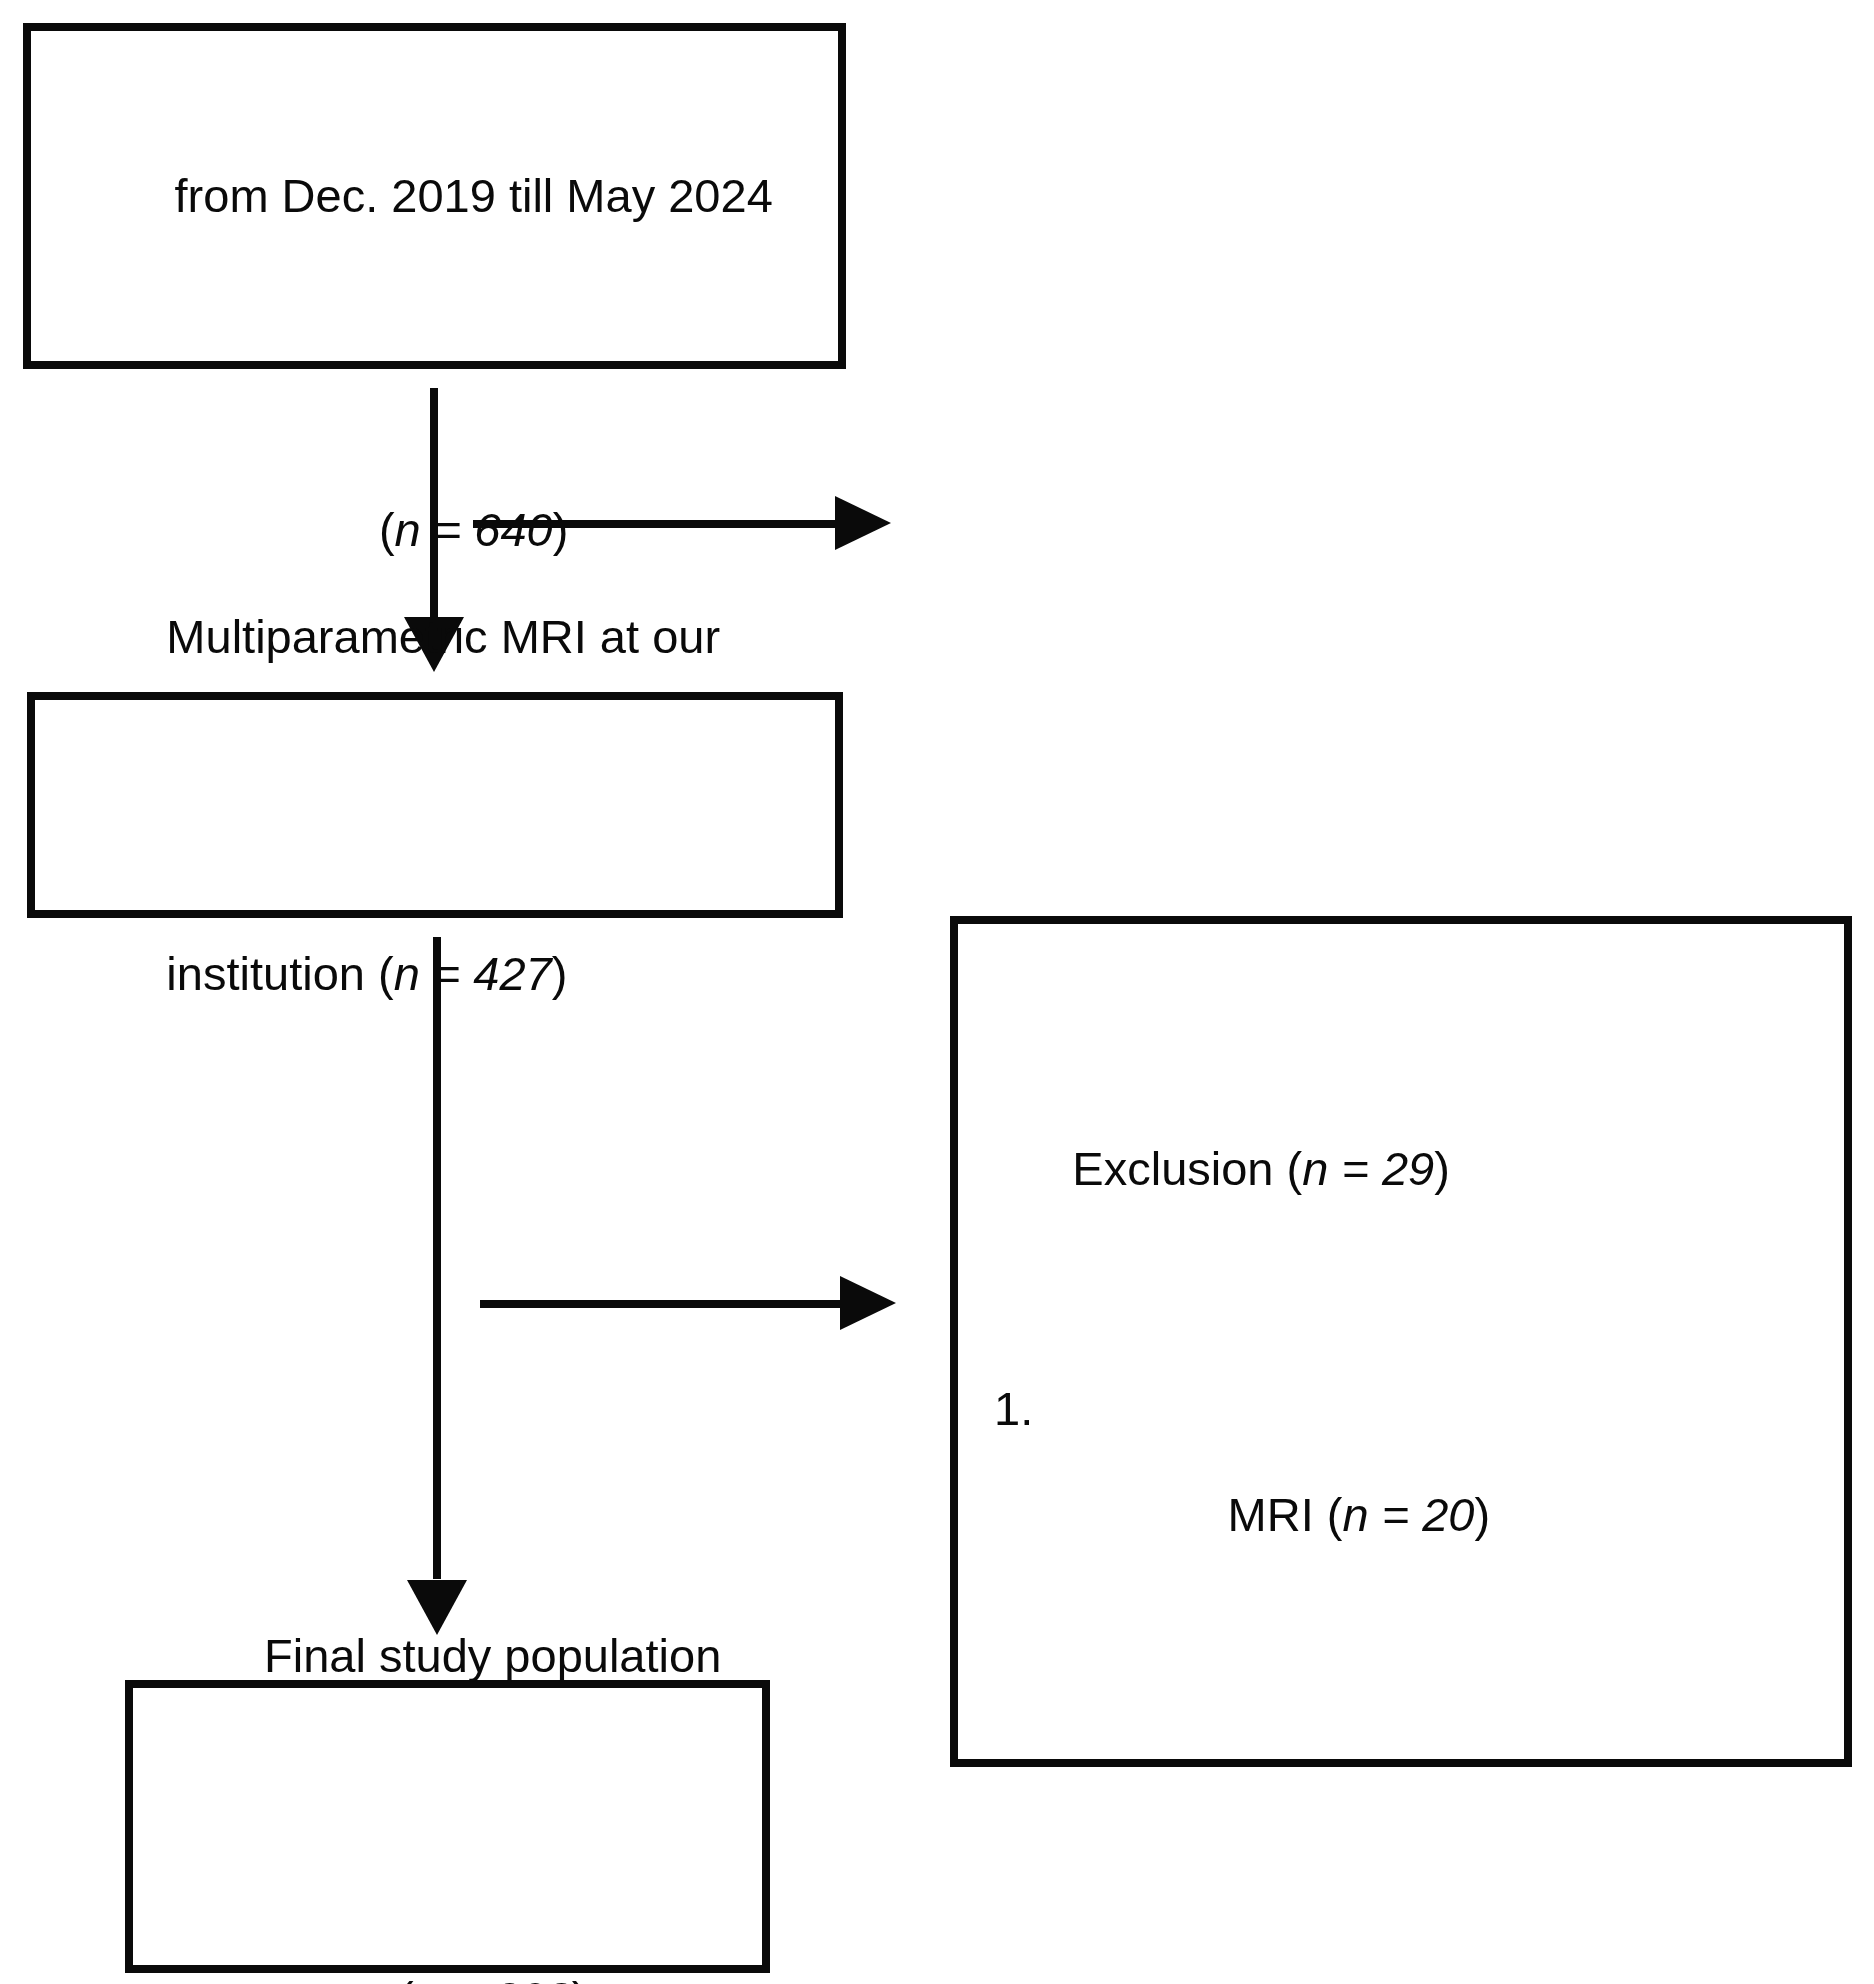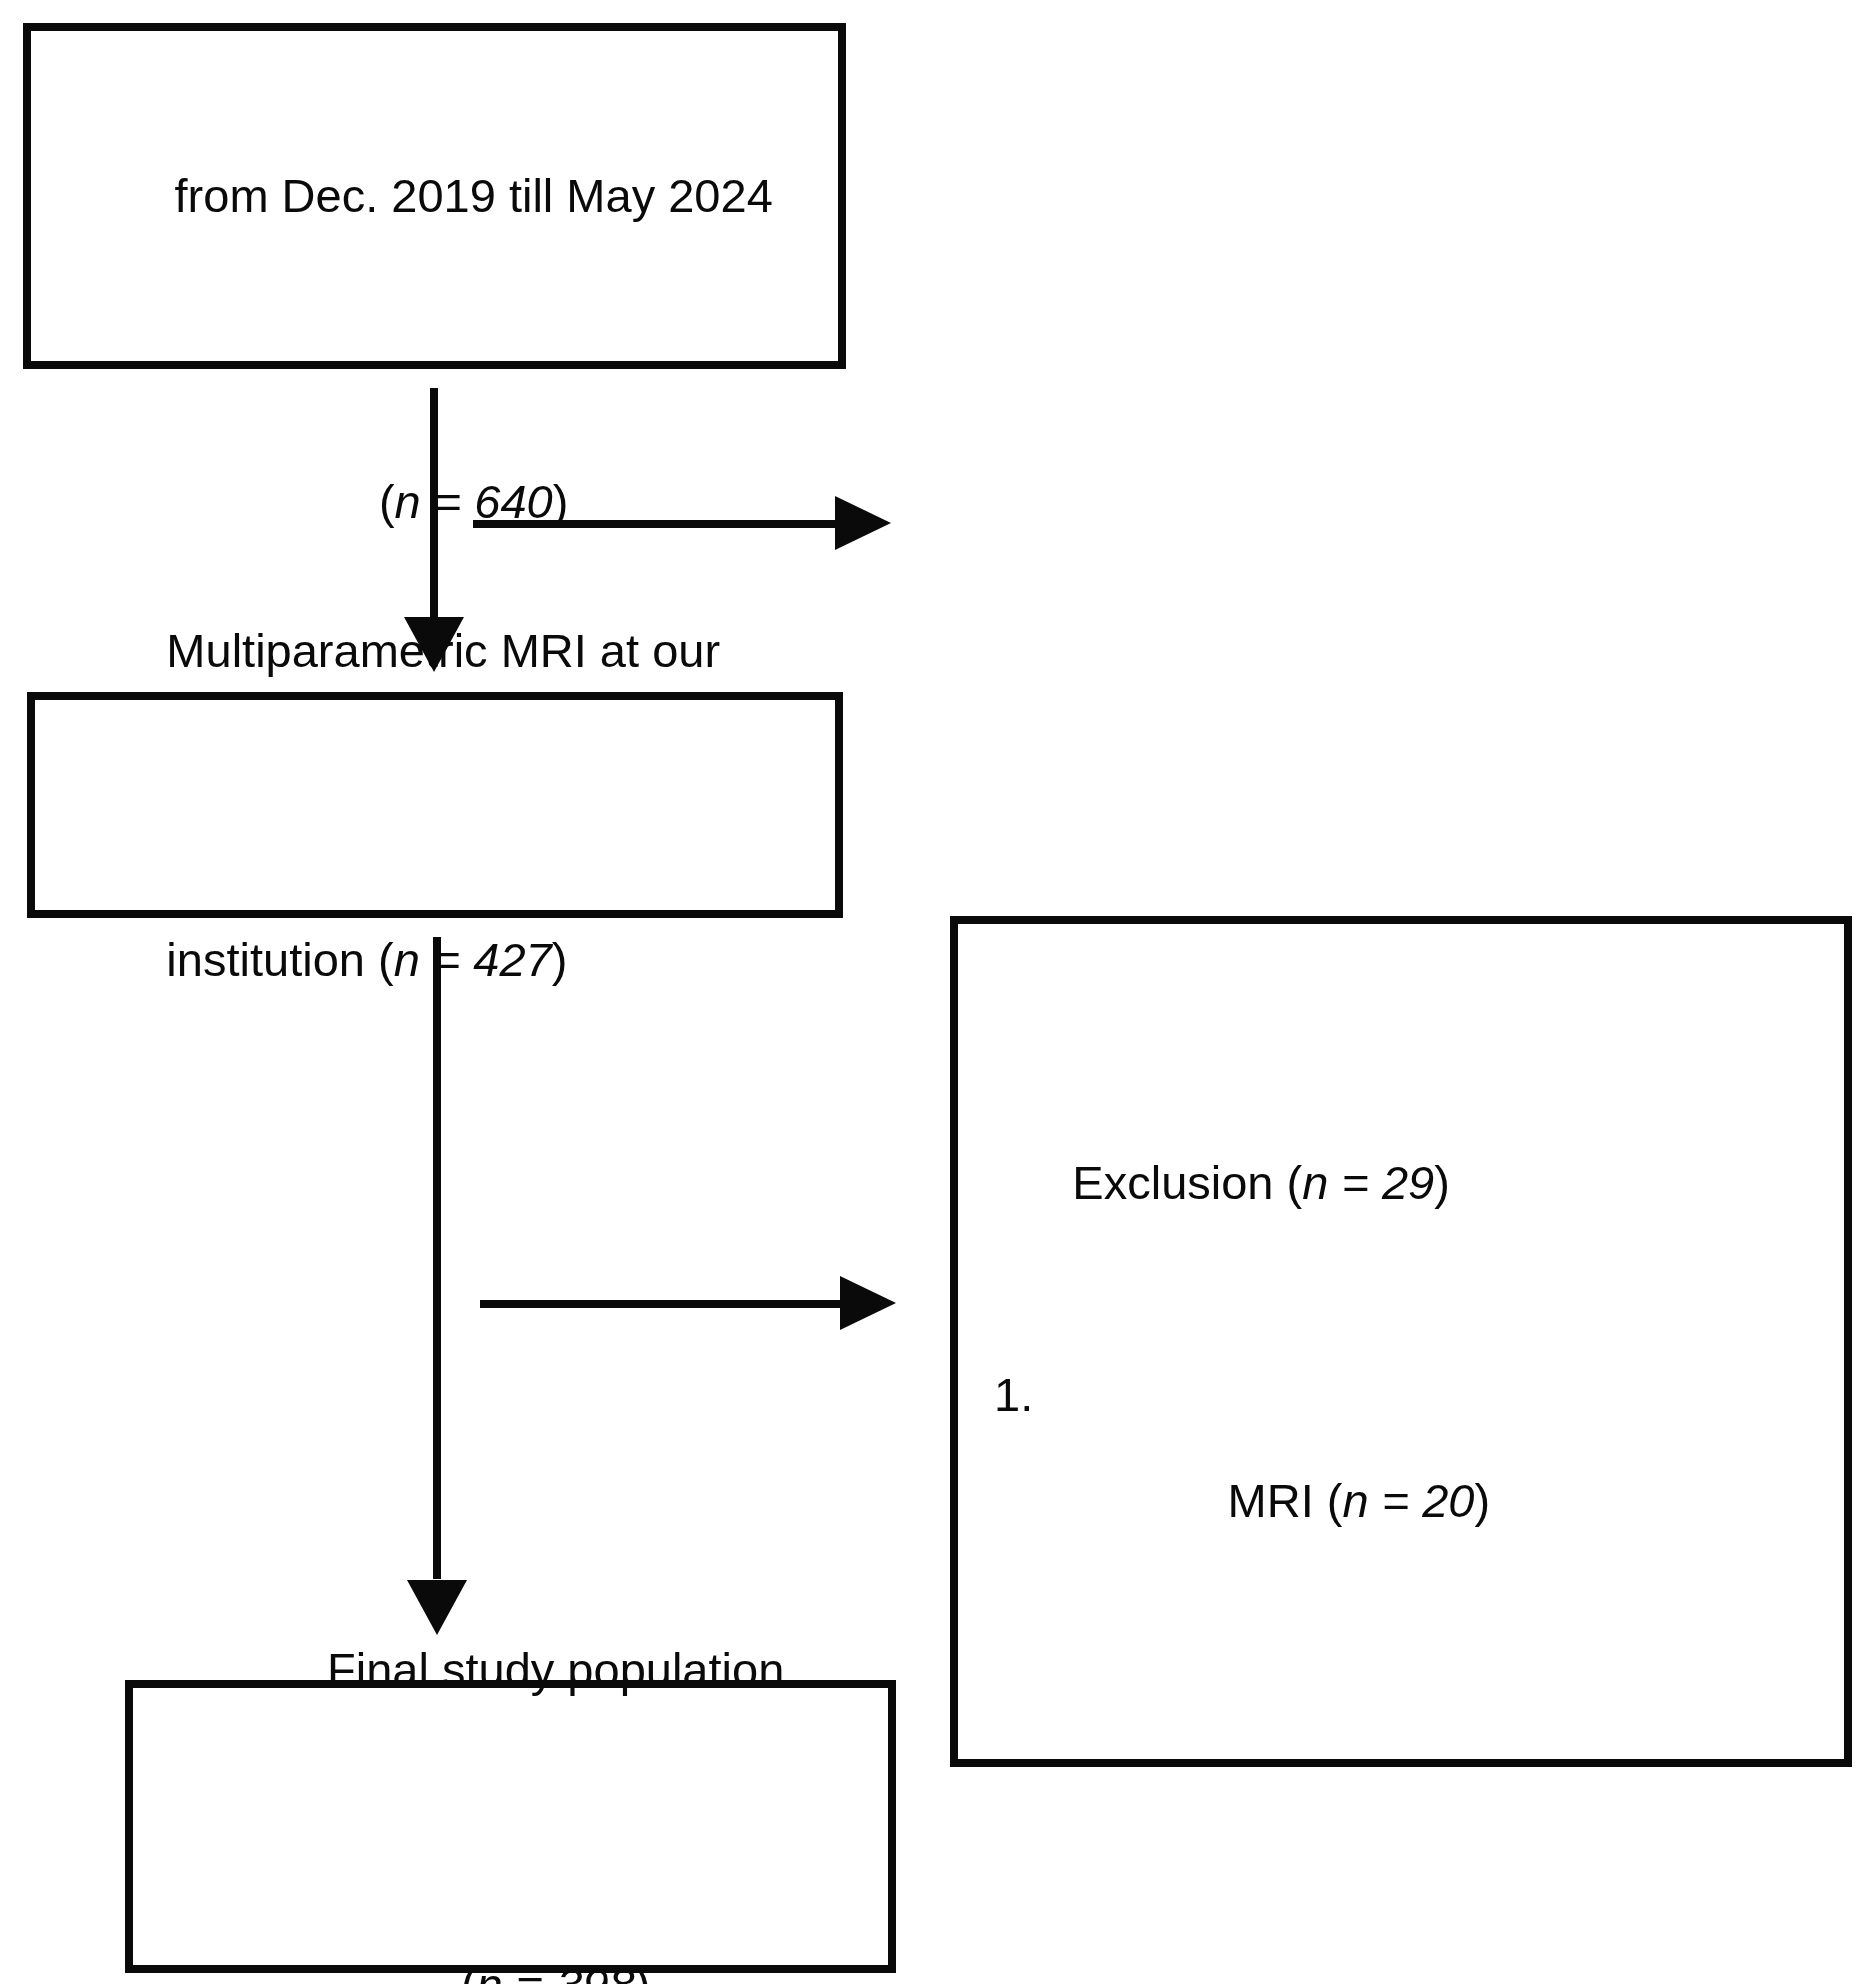--- a/index.html
+++ b/index.html
@@ -22,36 +22,37 @@
   .box {
     position: absolute;
     border: 8.4px solid #0a0a0a;
     background: #ffffff;
     box-sizing: border-box;
     display: flex;
     flex-direction: column;
     justify-content: center;
     font-size: 47px;
     line-height: 102px;
+    gap: 28px;
   }
   .box .line {
     white-space: pre-wrap;
   }
   .center { text-align: center; }
   .em { font-style: italic; }
 
   
   .box-top    { left: 23px;   top: 23px;   width: 823px; height: 346px; }
   .box-right1 { left: 946px; top: 412px;  width: 906px; height: 243px;
                 line-height: 99px; padding-left: 42px; justify-content: center; }
   .box-mid    { left: 27px;   top: 692px;  width: 816px; height: 226px;
                 line-height: 103px; padding-left: 53px; justify-content: center; }
   .box-excl   { left: 950px; top: 916px; width: 902px; height: 851px;
                 line-height: 106px; padding: 1px 23px 0 36px; justify-content: center; }
-  .box-final  { left: 125px;  top: 1680px; width: 771px;  height: 293px;
+  .box-final  { left: 125px;  top: 1680px; width: 645px;  height: 293px;
                 line-height: 105px; padding-left: 12px; }
 
   
   .excl-item { display: flex; align-items: flex-start; }
   .excl-num  { flex: 0 0 103px; white-space: pre-wrap; }
   .excl-body { flex: 1 1 auto; }
 
   
   .vline, .hline { position: absolute; background: #0a0a0a; }
   .head-down {

